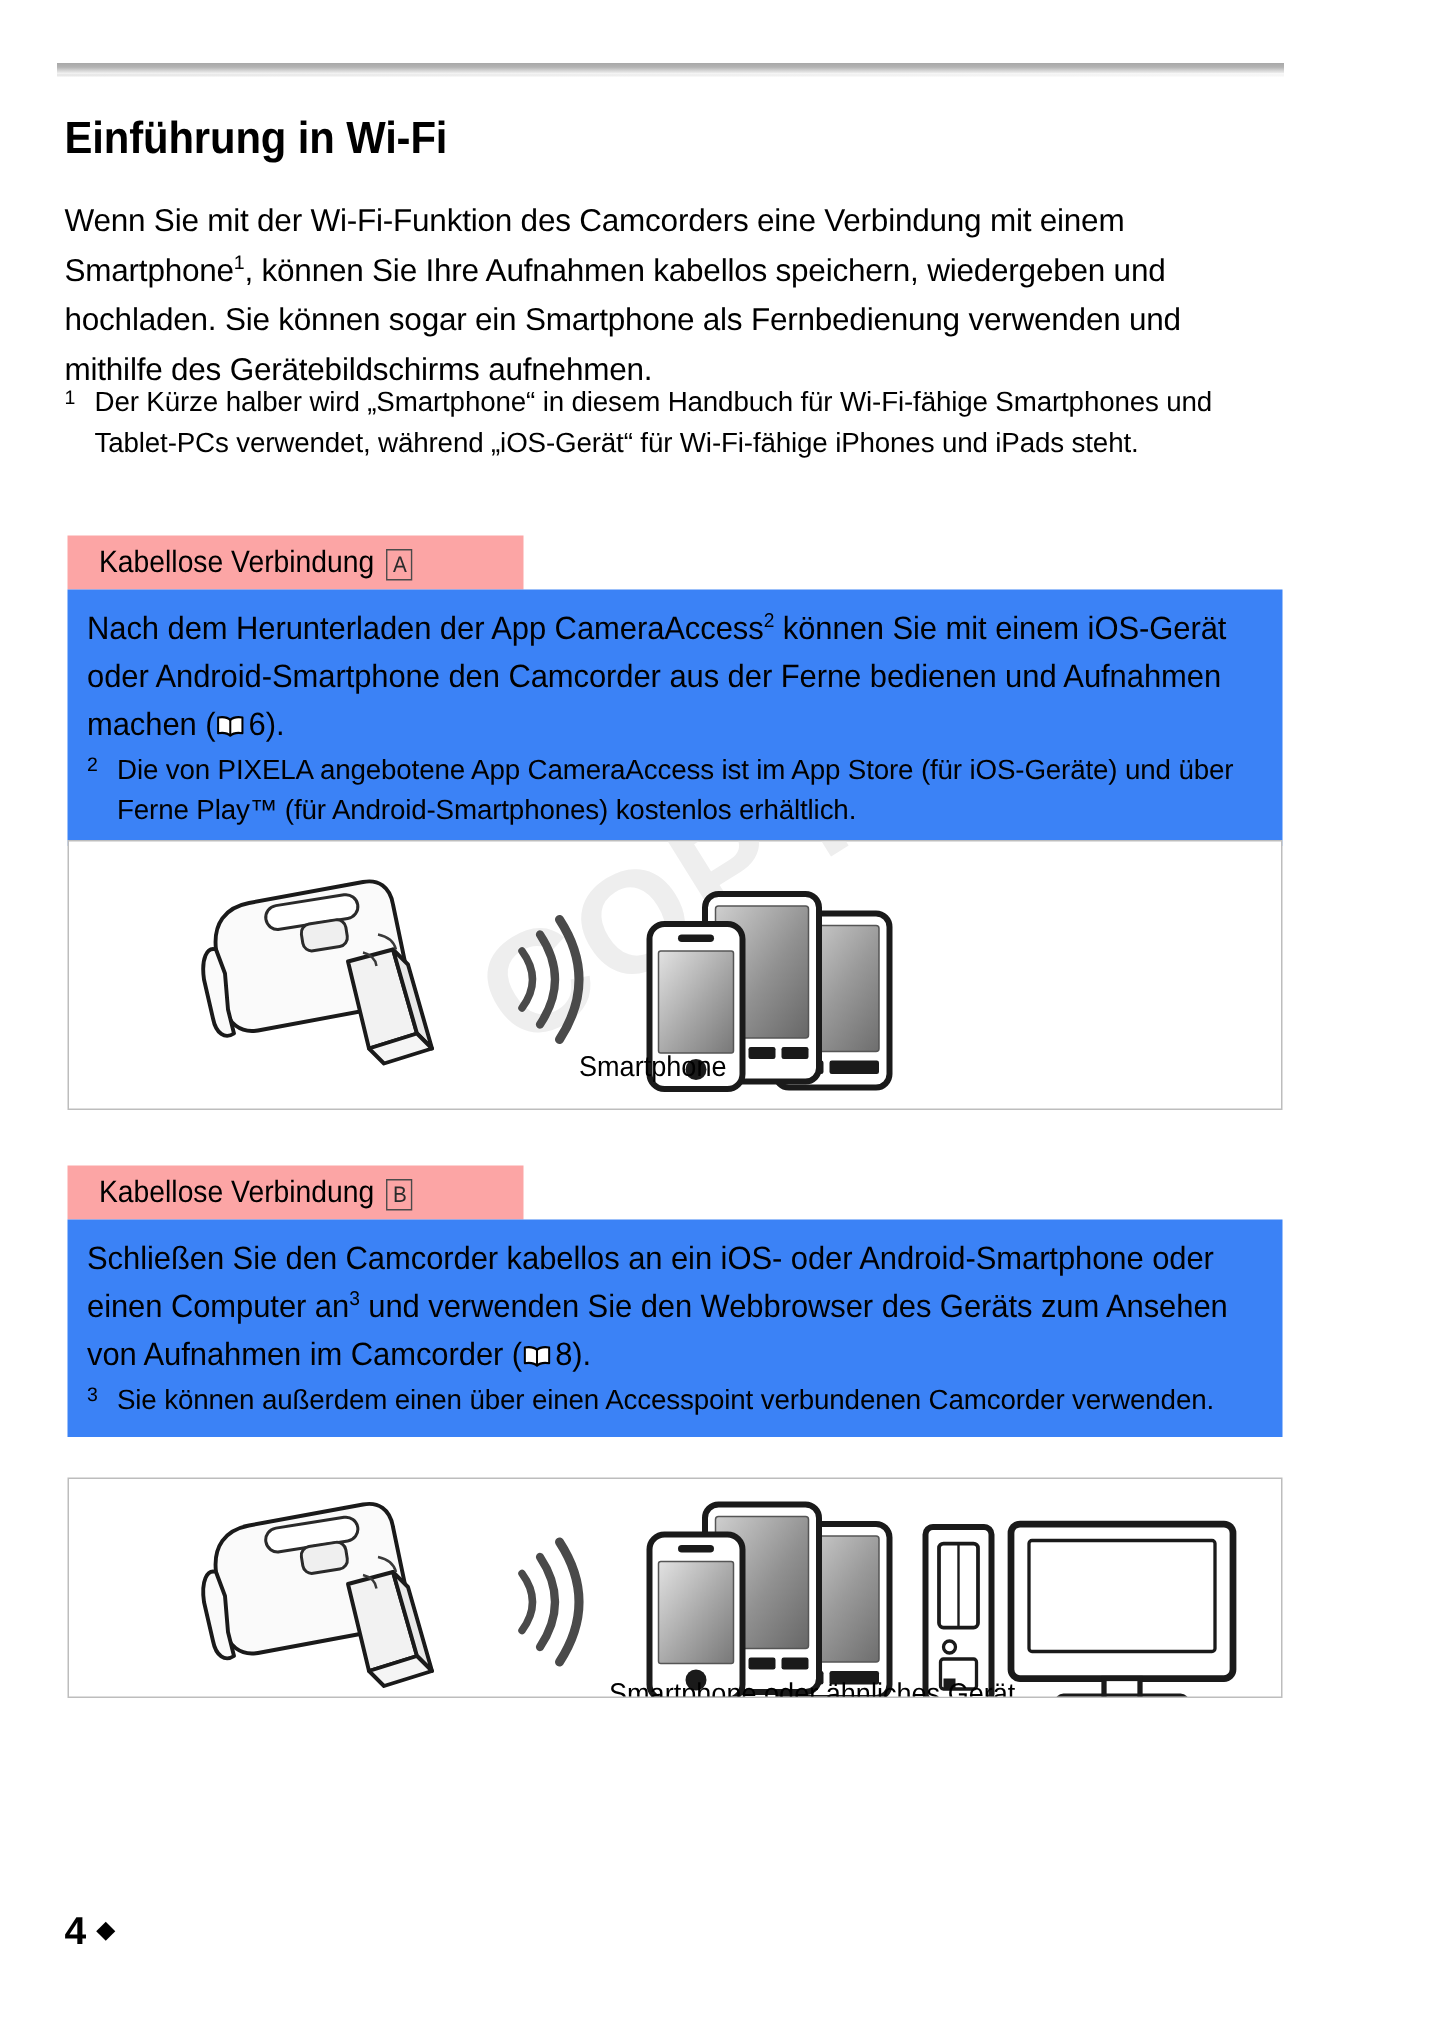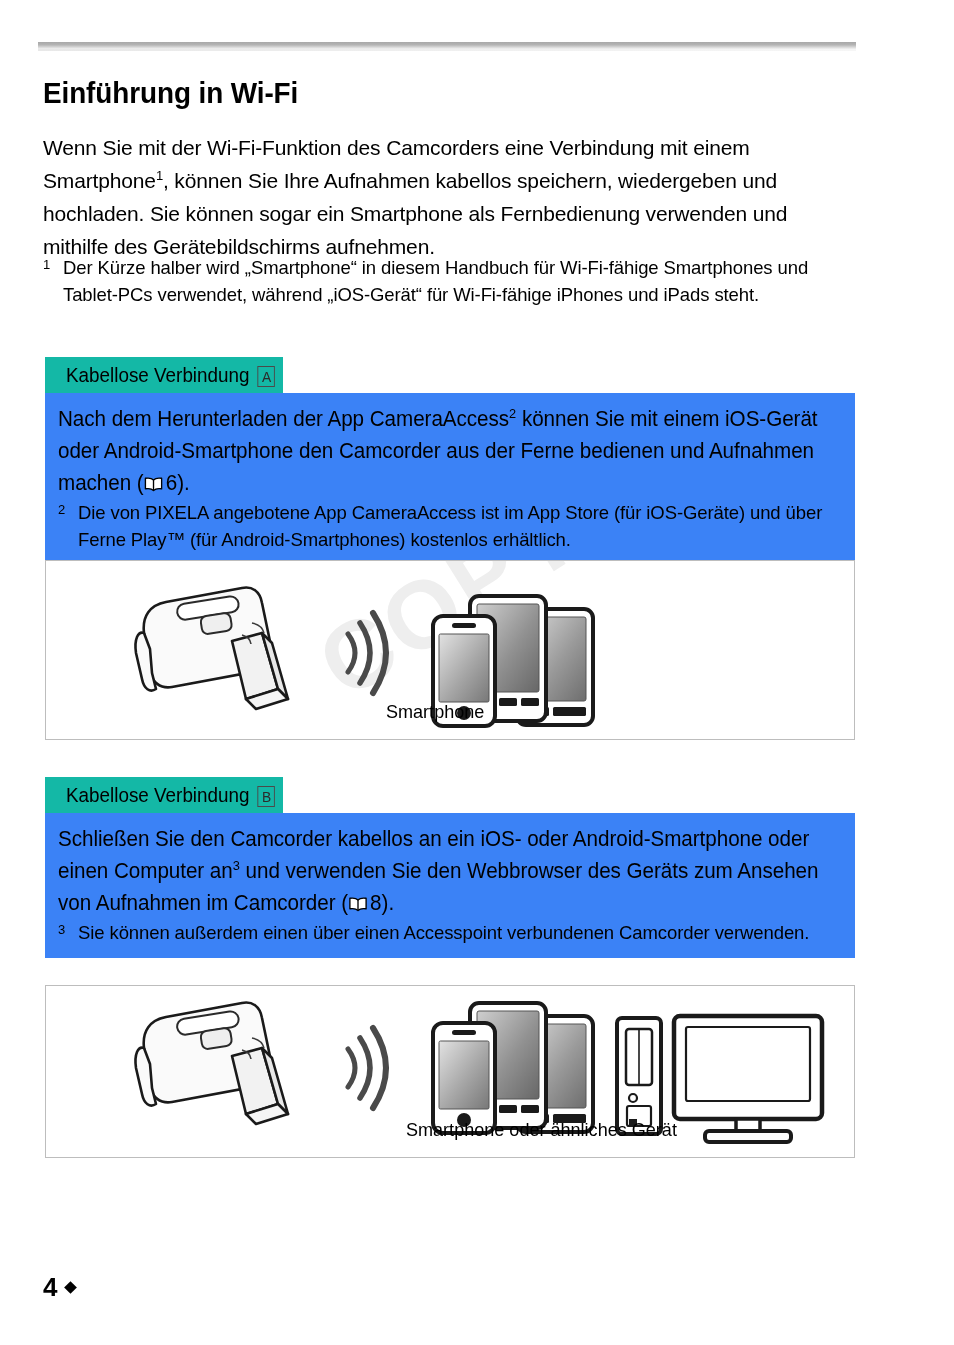--- a/index.html
+++ b/index.html
@@ -92,23 +92,23 @@
     display: block;
     padding-left: 20px;
   }
 
   
   .section { position: absolute; left: 45px; width: 810px; }
   .section-a { top: 357px; }
   .section-b { top: 777px; }
 
   .section-tab {
-    width: 238px;
+    width: 304px;
     height: 36px;
-    background: #14b8a6;
+    background: #fca5a5;
     display: flex;
     align-items: center;
     padding-left: 21px;
     box-sizing: border-box;
   }
   .section-tab-label {
     font-family: "Liberation Sans Narrow", "Liberation Sans", sans-serif;
     font-size: 20.5px;
     transform: scaleX(0.92);
     transform-origin: left center;
@@ -180,21 +180,21 @@
   .illus {
     position: absolute;
     left: 45px;
     width: 810px;
     background: #ffffff;
     border: 1px solid #bdbdbd;
     box-sizing: border-box;
     overflow: hidden;
   }
   .illus-a { top: 560px; height: 180px; }
-  .illus-b { top: 985px; height: 173px; }
+  .illus-b { top: 985px; height: 147px; }
 
   .caption {
     position: absolute;
     font-family: "Liberation Sans Narrow", "Liberation Sans", sans-serif;
     font-size: 19px;
     transform: scaleX(0.95);
     transform-origin: left center;
     white-space: nowrap;
   }
 

